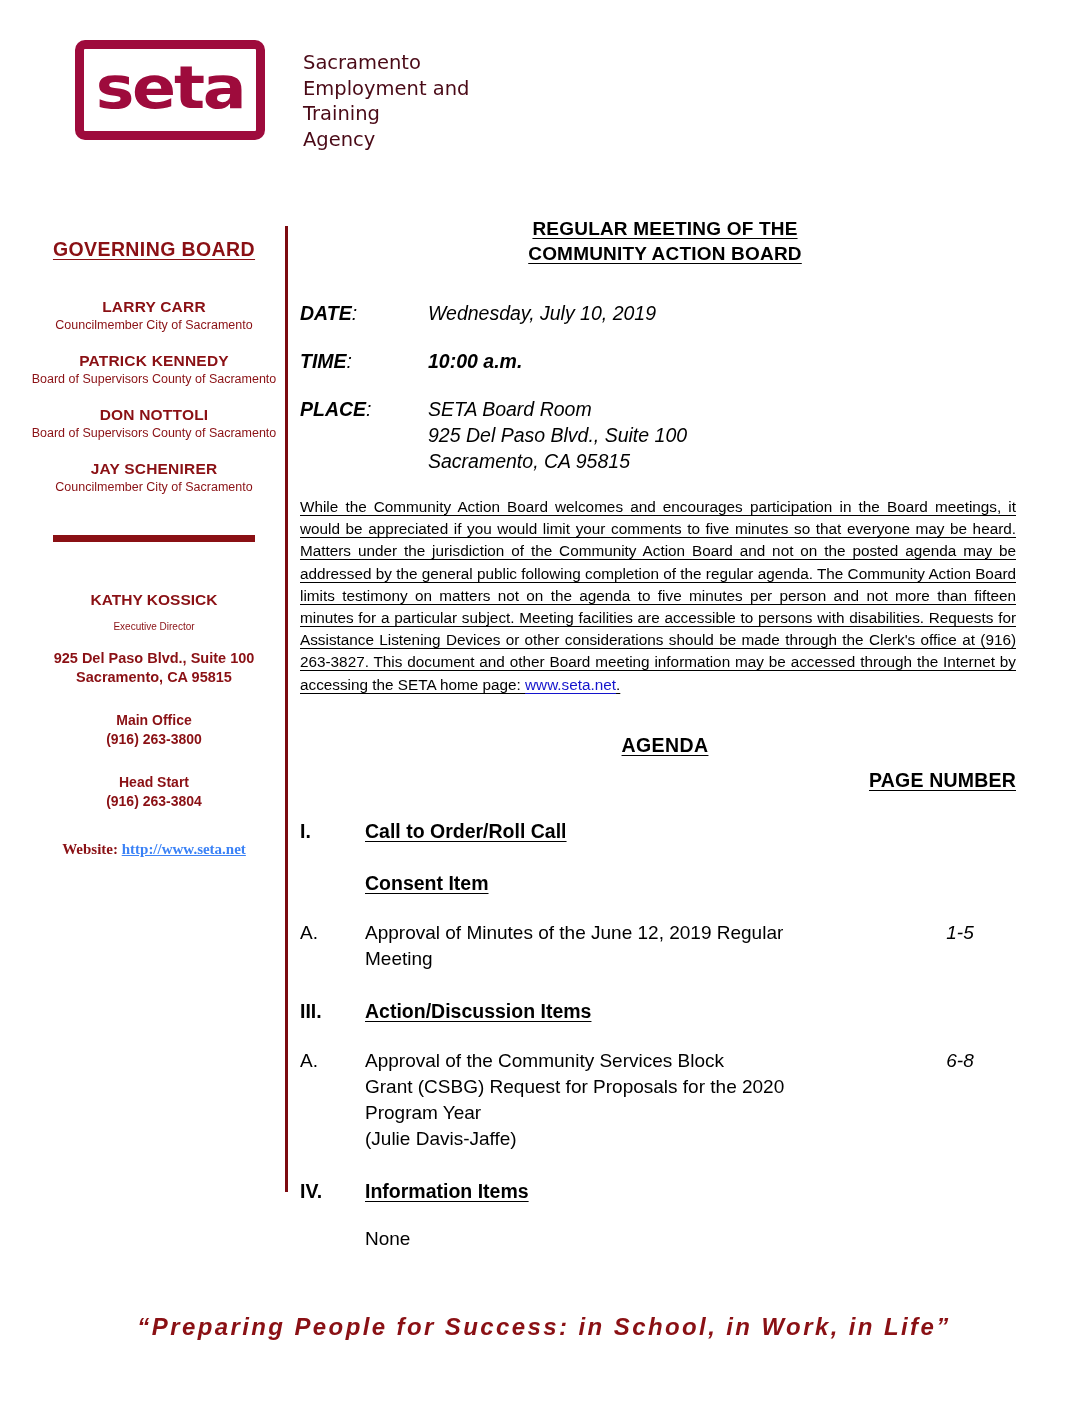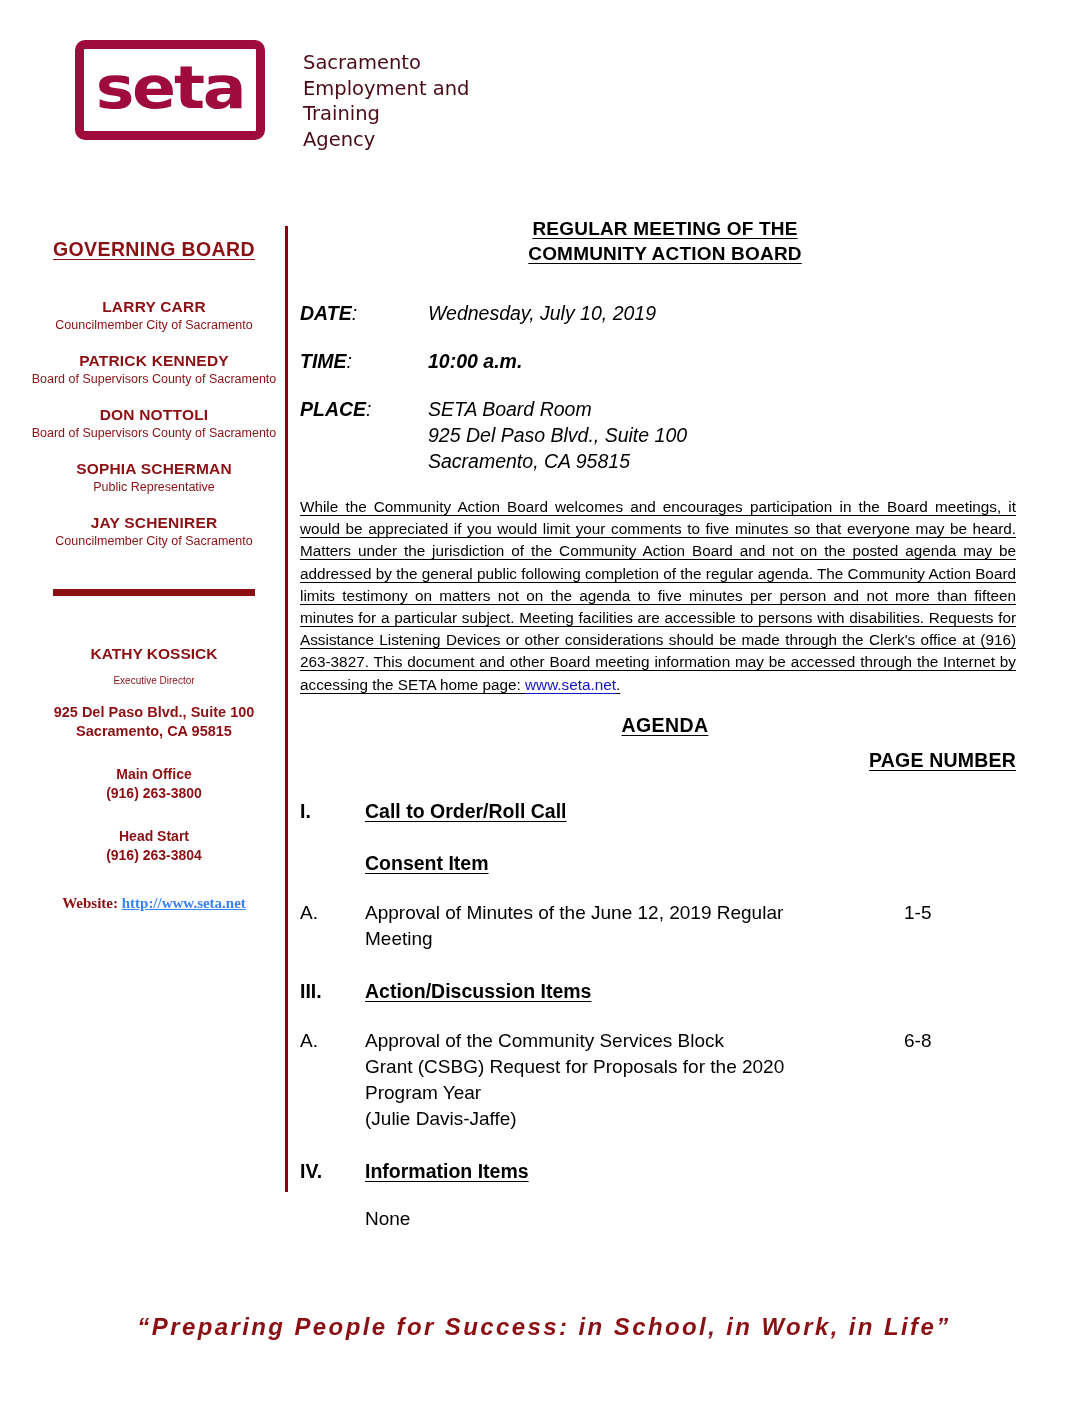--- a/index.html
+++ b/index.html
@@ -210,21 +210,21 @@
     text-underline-offset: 2.5px;
     text-decoration-skip-ink: none;
   }
   #public-notice-link {
     color: #1414CC;
     text-decoration: underline;
     text-underline-offset: 2.5px;
   }
 
   #agenda-heading {
-    margin-top: 18px;
+    margin-top: 38px;
     text-align: center;
     padding-left: 14px;
     font-size: 19.5px;
     font-weight: bold;
     letter-spacing: 0.4px;
   }
   #agenda-heading span {
     text-decoration: underline;
     text-underline-offset: 3px;
   }
@@ -272,20 +272,22 @@
     font-weight: normal;
     font-size: 19px;
   }
   .agenda-item-text {
     flex: 1;
     white-space: pre-line;
   }
   .agenda-item-pages {
     width: 112px;
     flex: 0 0 112px;
+    text-align: center;
+    font-style: italic;
   }
   .agenda-plain {
     display: flex;
     margin-top: 22px;
     font-size: 19px;
     line-height: 26px;
   }
   .agenda-plain .agenda-marker { font-weight: normal; }
 
   
@@ -325,24 +327,20 @@
   </div>
   <div class="board-member">
     <div class="member-name">PATRICK KENNEDY</div>
     <div class="member-role">Board of Supervisors
 County of Sacramento</div>
   </div>
   <div class="board-member">
     <div class="member-name">DON NOTTOLI</div>
     <div class="member-role">Board of Supervisors
 County of Sacramento</div>
-  </div>
-  <div class="board-member">
-    <div class="member-name">SOPHIA SCHERMAN</div>
-    <div class="member-role">Public Representative</div>
   </div>
   <div class="board-member">
     <div class="member-name">JAY SCHENIRER</div>
     <div class="member-role">Councilmember
 City of Sacramento</div>
   </div>
 
   <div id="sidebar-divider"></div>
 
   <div id="director-block">

